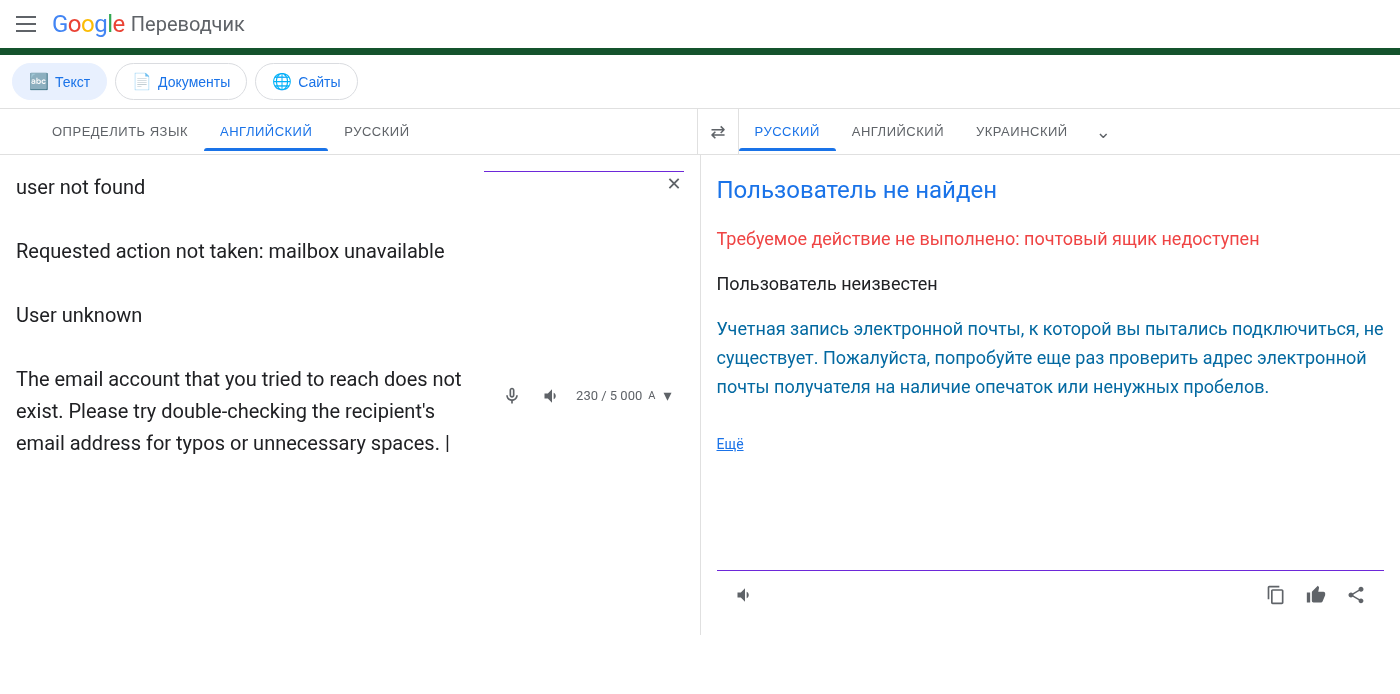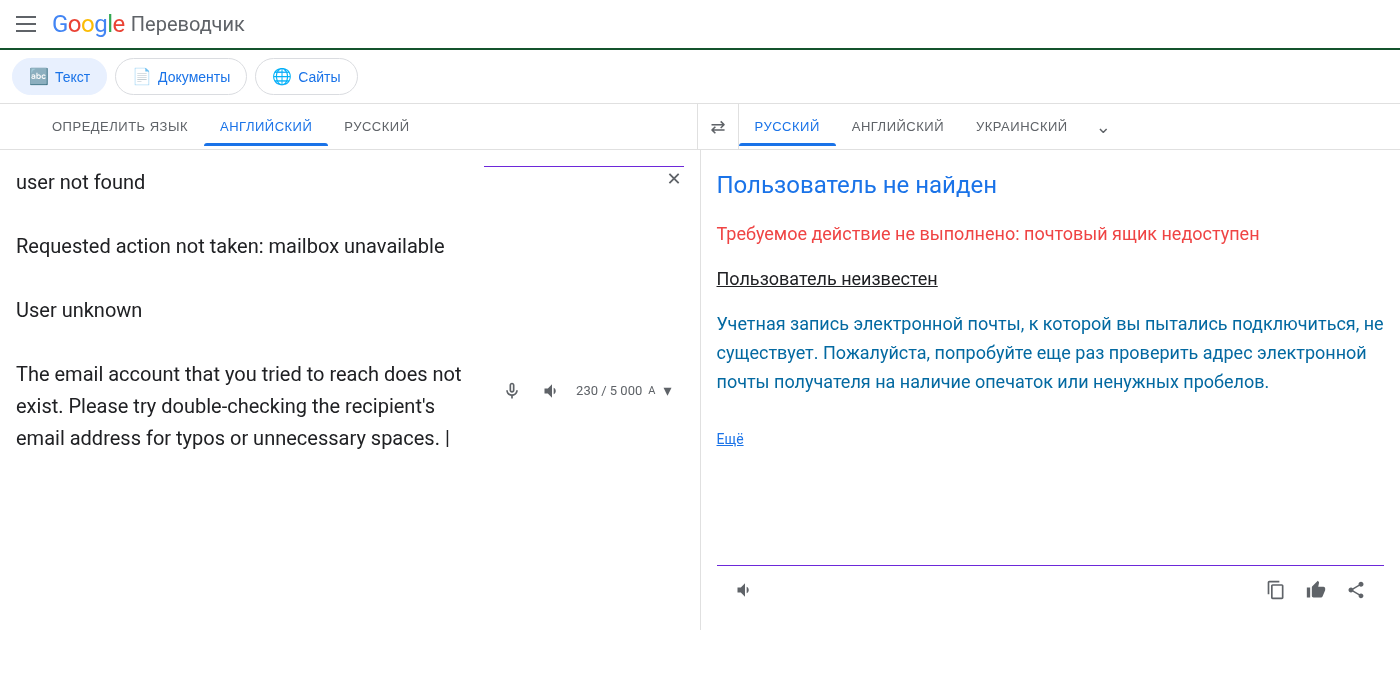--- a/index.html
+++ b/index.html
@@ -1,19 +1,19 @@
 <!DOCTYPE html>
 <html><head>
   <meta charset="utf-8">
   <style>
     * { box-sizing: border-box; margin: 0; padding: 0; }
     body { font-family: 'Google Sans', Roboto, Arial, sans-serif; background: #fff; color: #202124; font-size: 14px; }
 
     
-    .header { display: flex; align-items: center; padding: 10px 16px; border-bottom: 2px solid #14532d; }
+    .header { display: flex; align-items: center; padding: 10px 16px; border-bottom: 7px solid #14532d; }
     .menu-icon { margin-right: 16px; cursor: pointer; display: flex; flex-direction: column; gap: 5px; }
     .menu-icon span { display: block; width: 20px; height: 2px; background: #5f6368; }
     .logo { display: flex; align-items: center; gap: 6px; }
     .logo-google { font-size: 24px; font-weight: 400; letter-spacing: -0.5px; }
     .logo-google .g-blue { color: #4285f4; }
     .logo-google .g-red { color: #ea4335; }
     .logo-google .g-yellow { color: #fbbc05; }
     .logo-google .g-green { color: #34a853; }
     .logo-title { font-size: 20px; color: #5f6368; font-weight: 400; }
 
@@ -124,21 +124,21 @@
         <span class="font-size-icon" style="font-size:11px;">A</span>
         <span class="font-size-icon" style="font-size:16px; margin-left:2px;">▾</span>
       </div>
     </div>
   </div>
 
   <div class="target-panel">
     <div class="target-text">
       <div style="font-size:24px; color:#1a73e8; font-weight:400; margin-bottom:16px;">Пользователь не найден</div>
       <div style="font-size:18px; color:#ef4444; margin-bottom:16px;">Требуемое действие не выполнено: почтовый ящик недоступен</div>
-      <div style="font-size:18px; color:#202124; margin-bottom:16px;text-decoration:underline;">Пользователь неизвестен</div>
+      <div style="font-size:18px; color:#202124; margin-bottom:16px;">Пользователь неизвестен</div>
       <div style="font-size:18px; color:#0369a1; margin-bottom:8px;">Учетная запись электронной почты, к которой вы пытались подключиться, не существует. Пожалуйста, попробуйте еще раз проверить адрес электронной почты получателя на наличие опечаток или ненужных пробелов.</div>
       <a class="more-link" href="#">Ещё</a>
     </div>
     <div class="panel-footer">
       <span class="footer-icon" title="Произношение">
         <svg width="20" height="20" viewBox="0 0 24 24" fill="#5f6368">
             <path d="M3 9v6h4l5 5V4L7 9H3zm13.5 3c0-1.77-1.02-3.29-2.5-4.03v8.05c1.48-.73 2.5-2.25 2.5-4.02z"></path>
           </svg>
       </span>
       <div class="target-footer-right">

